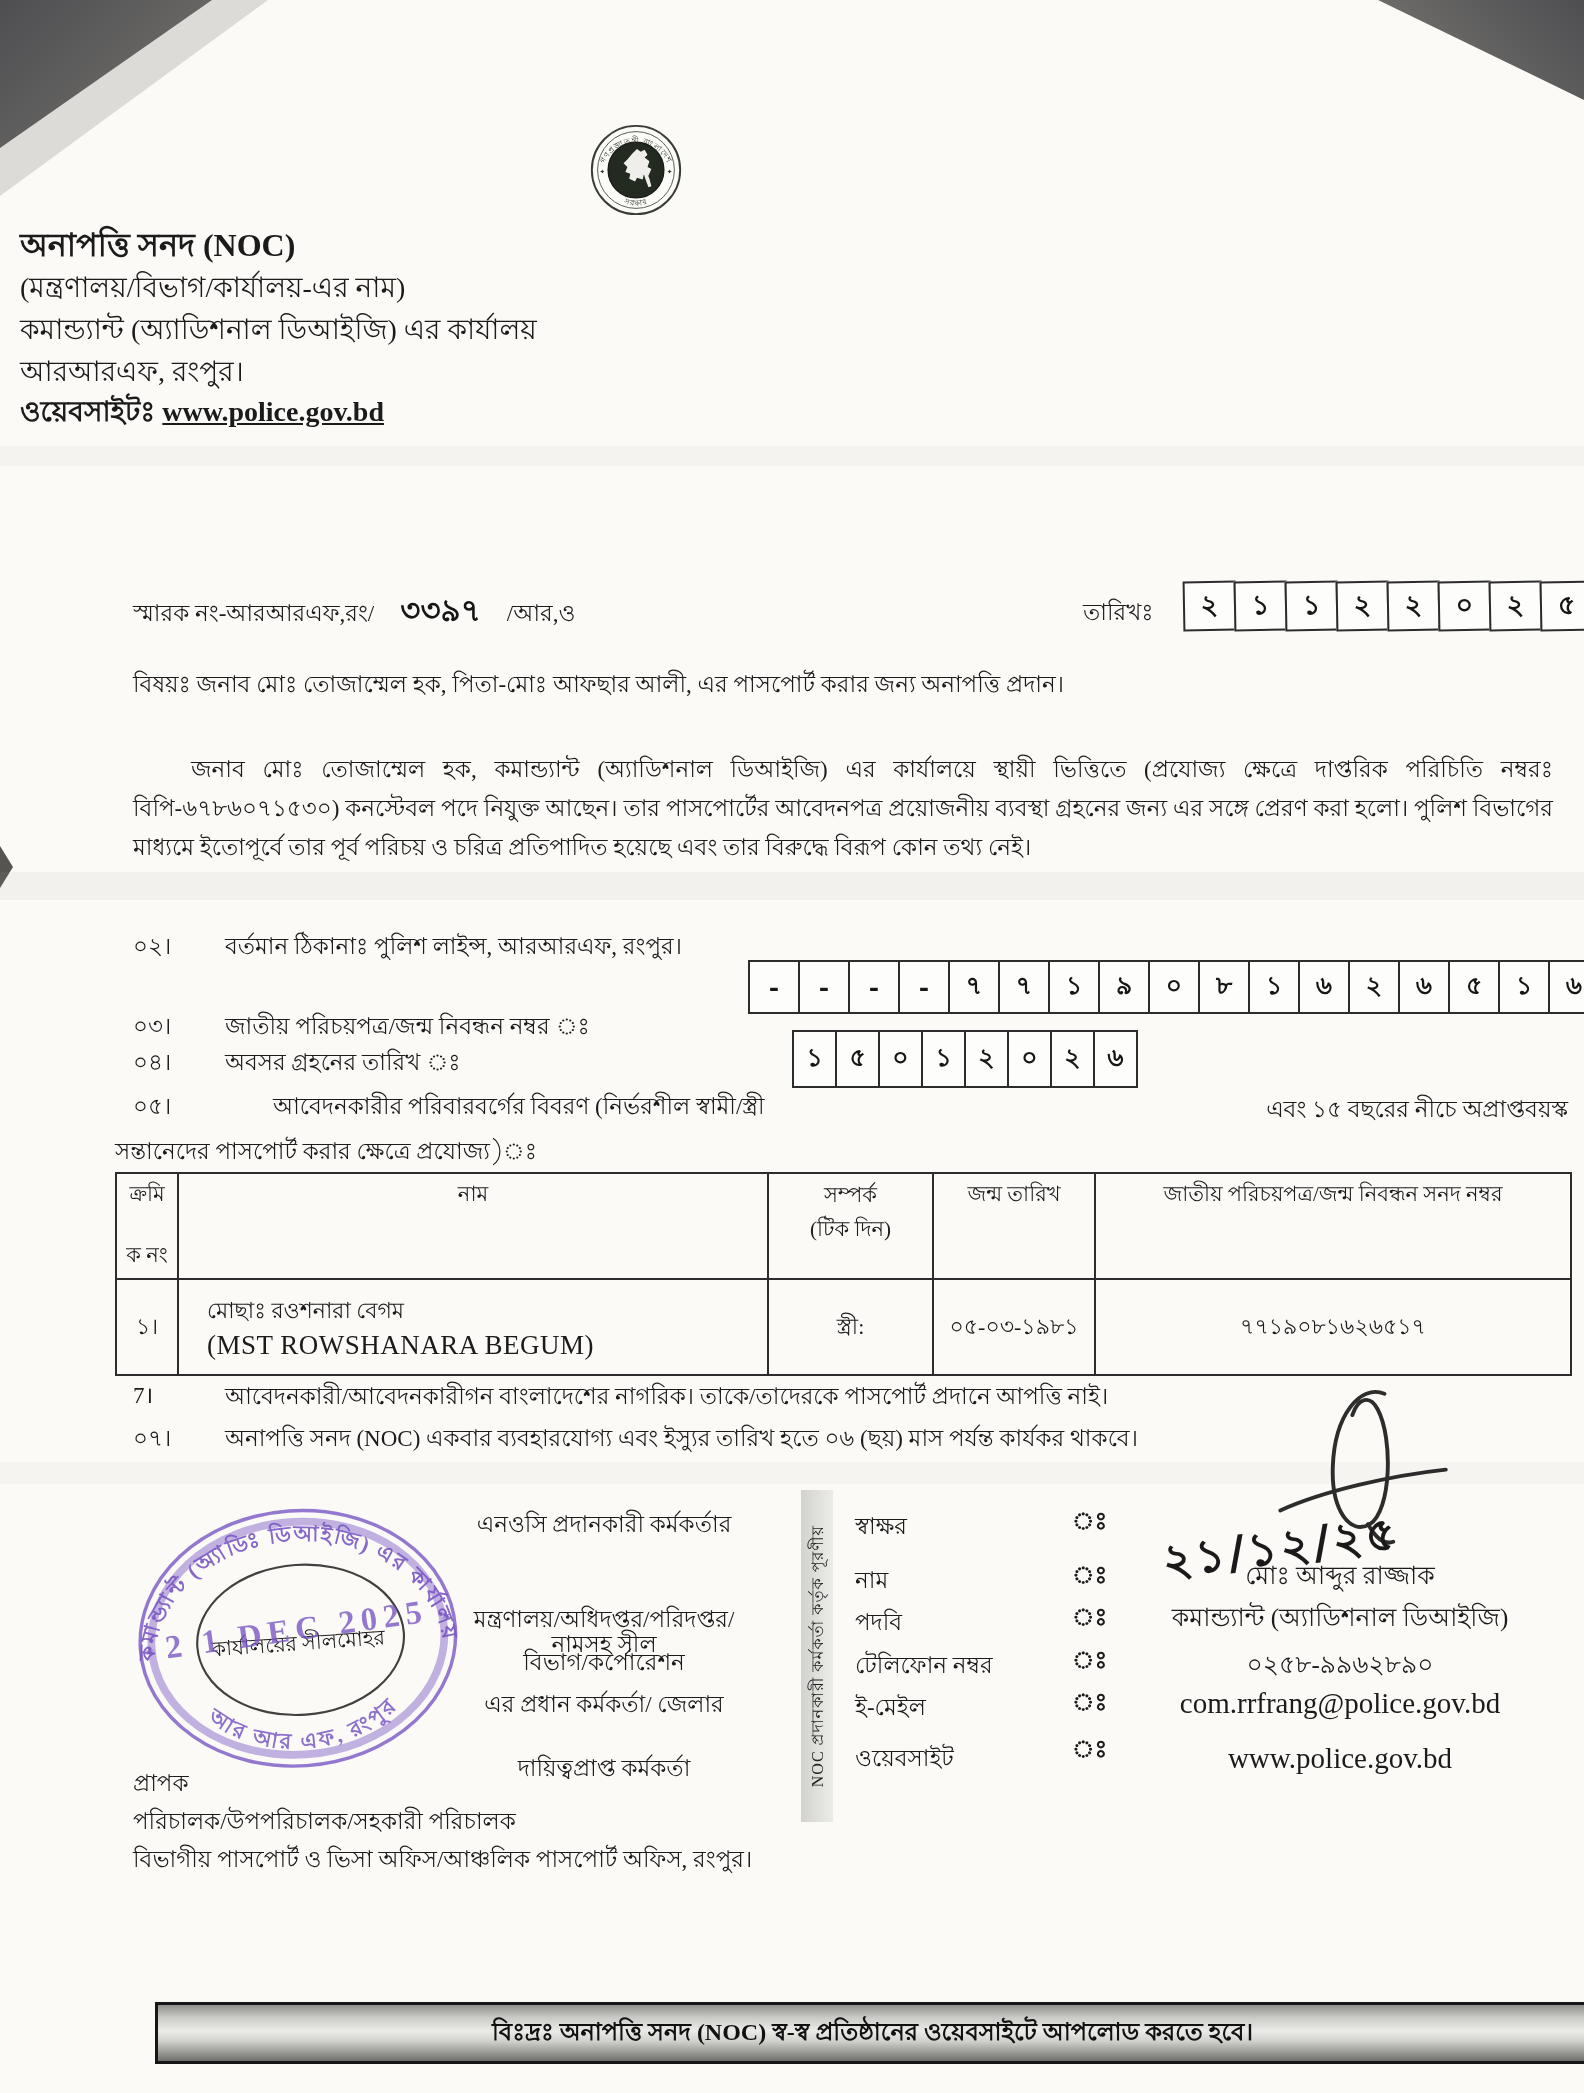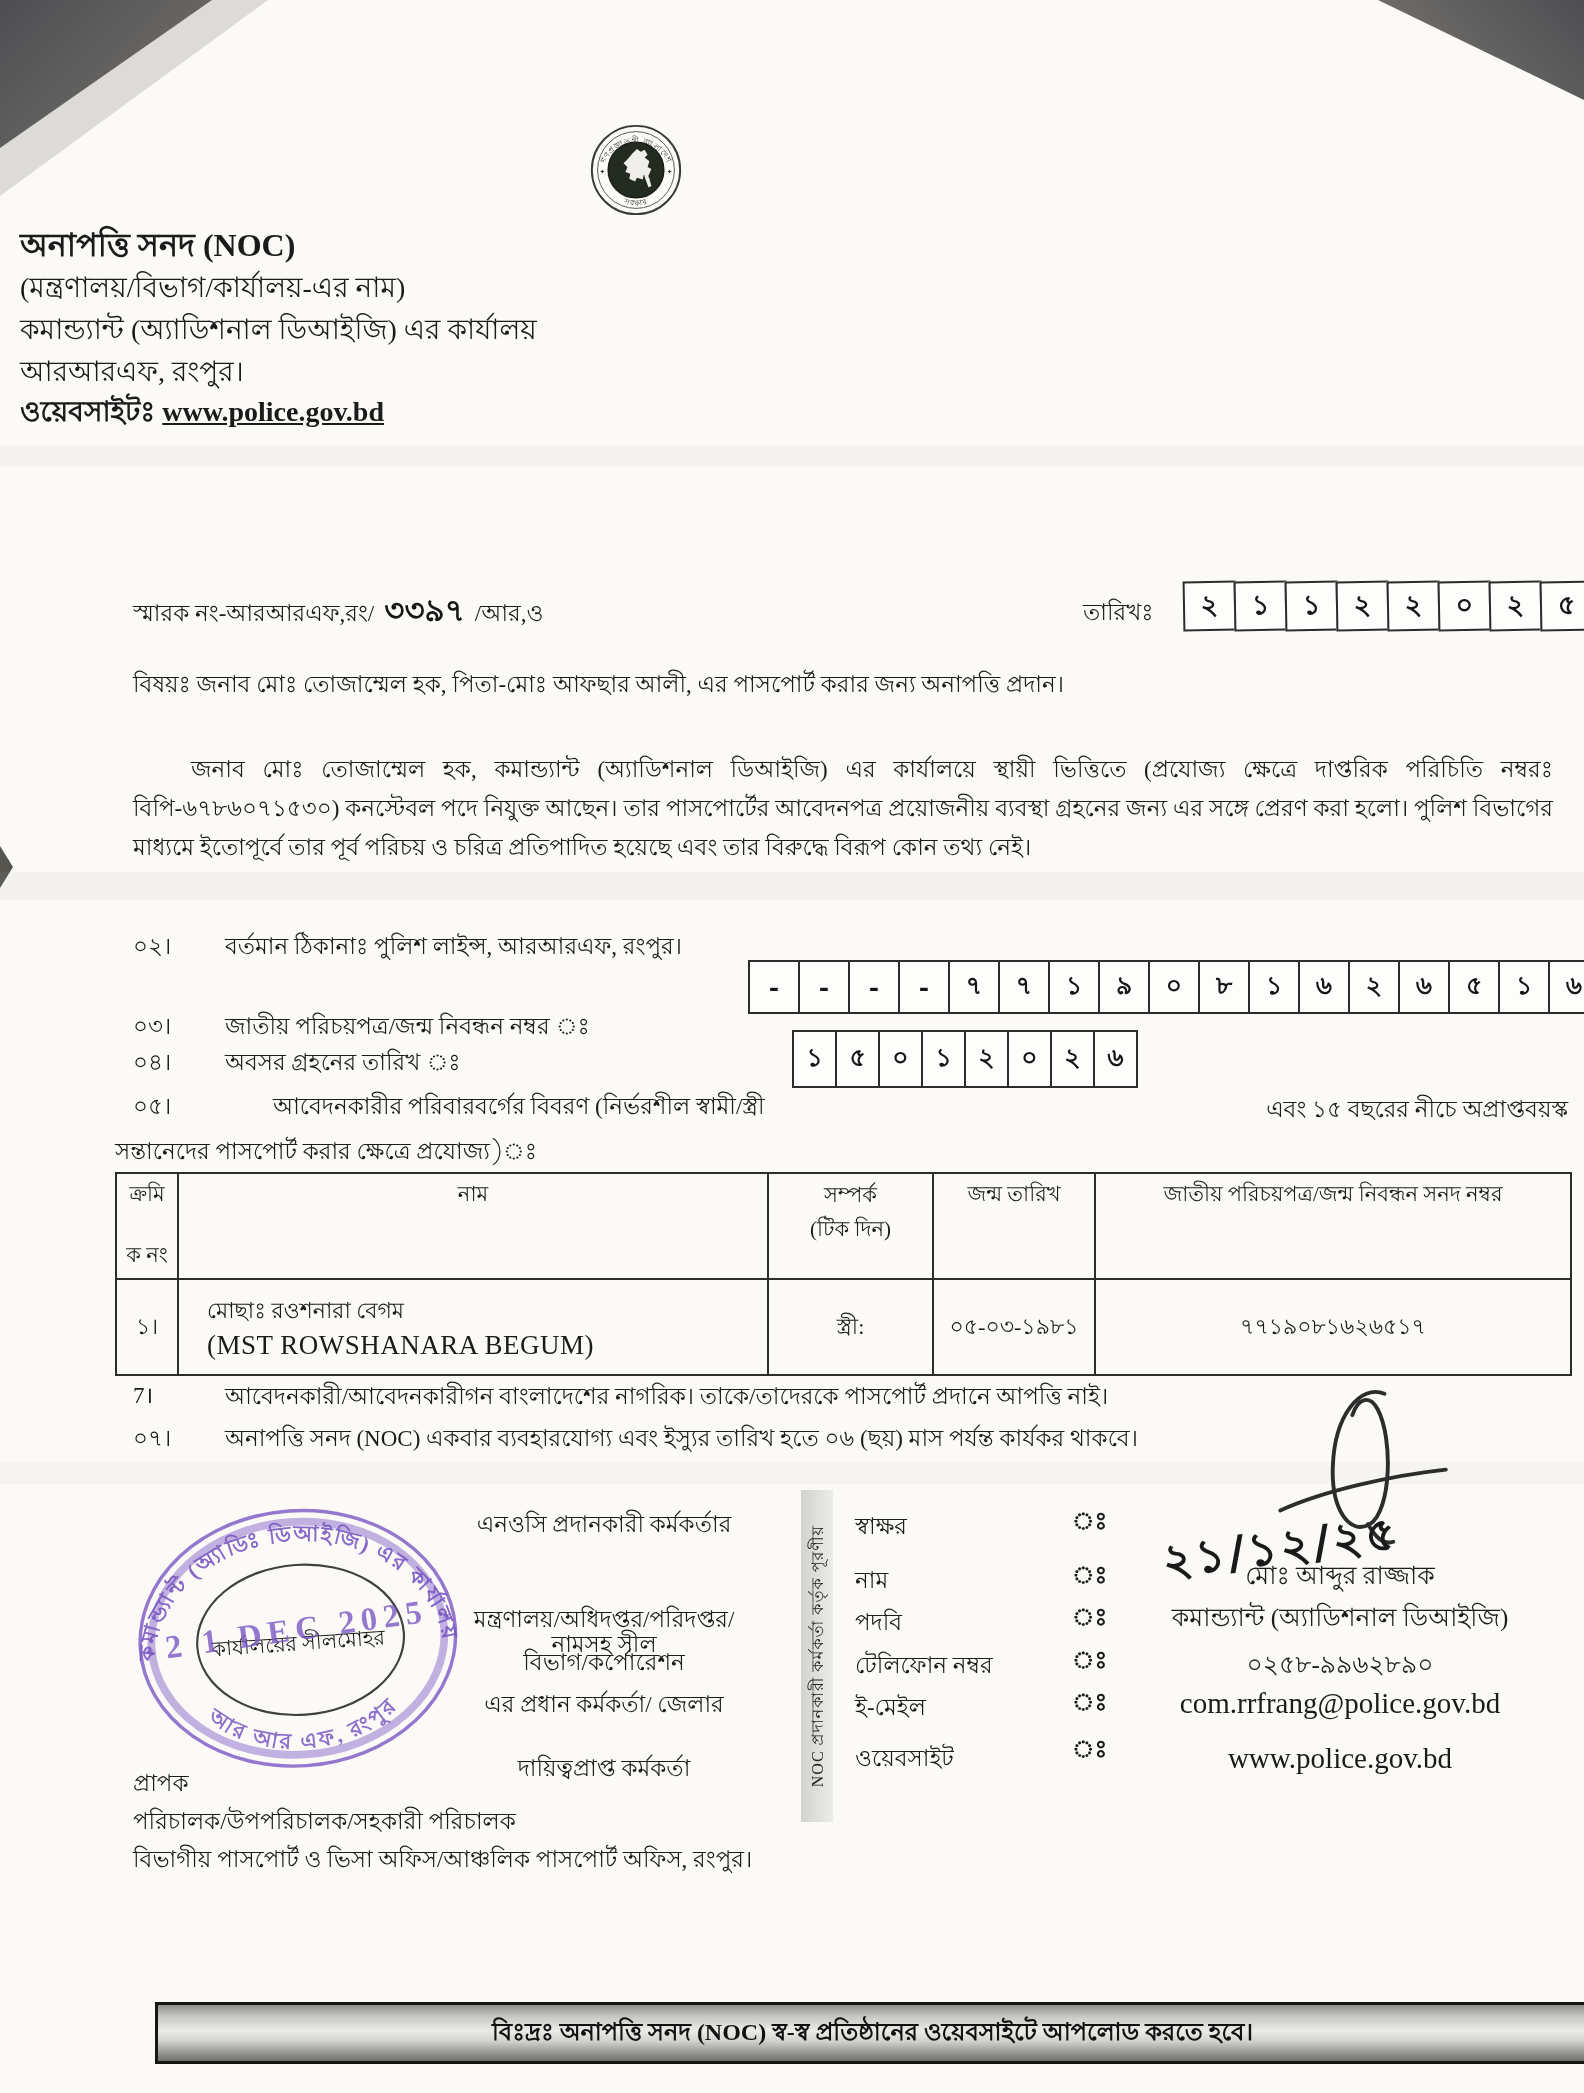--- a/index.html
+++ b/index.html
@@ -20,21 +20,21 @@
   .streak3{left:0;top:1462px;width:100%;height:22px;background:rgba(168,168,160,.07);}
   
   .hline{left:0;width:1290px;text-align:left;margin-left:20px;}
   .title{top:220px;font-size:32px;font-weight:600;}
   .org1{top:266px;font-size:28px;}
   .org2{top:308px;font-size:28px;}
   .org3{top:350px;font-size:28px;}
   .webline{top:390px;font-size:28px;font-weight:700;}
   .webline .url{text-decoration:underline;}
   
-  .memo{left:133px;top:586px;font-size:23px;display:flex;align-items:baseline;gap:10px;}
+  .memo{left:133px;top:586px;font-size:23px;display:flex;align-items:baseline;gap:26px;}
   .memo .hand{font-size:31px;}
   .datelabel{left:1083px;top:594px;font-size:23px;}
   .cells{display:flex;}
   .cell{border:2px solid #2c2c2c;margin-left:-2px;display:flex;align-items:center;justify-content:center;
         background:#fdfdfb;}
   .cell:first-child{margin-left:0;}
   .hand{font-family:"DejaVu Serif","Liberation Serif",serif;font-weight:600;color:#161616;}
   .datecells{left:1183px;top:581px;}
   .datecells .cell{width:49px;height:46px;font-size:27px;transform:rotate(-1deg);}
   .subject{left:133px;top:666px;font-size:23px;}

